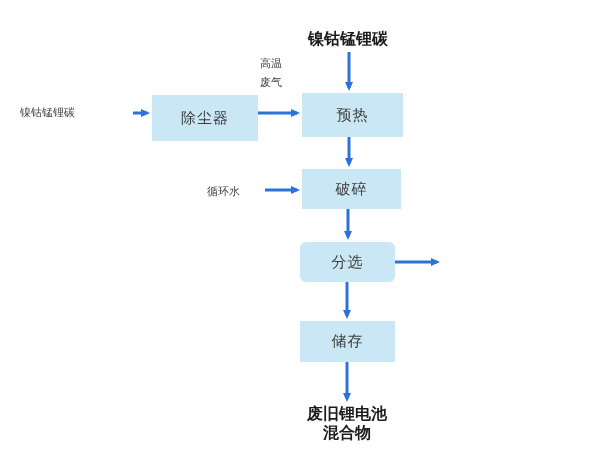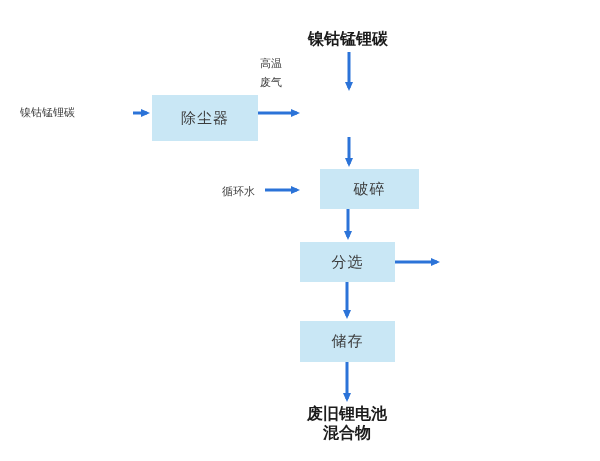--- a/index.html
+++ b/index.html
@@ -27,28 +27,28 @@
     position:absolute;
     font-size:11px;color:var(--text);
     white-space:pre-line;
     line-height:19px;
   }
   .lbl.bold{font-weight:bold;color:var(--bold-text);font-size:16px;line-height:19px;}
   .lbl.center{text-align:center;}
   
   #node-dust-remover{left:152px;top:87px;width:106px;height:46px;margin-top:8px;}
   #node-preheat{left:302px;top:93px;width:101px;height:44px;}
-  #node-crush{left:302px;top:169px;width:99px;height:40px;margin-left:18px;}
-  #node-sort{left:300px;top:242px;width:95px;height:40px;}
+  #node-crush{left:302px;top:169px;width:99px;height:40px;}
+  #node-sort{left:300px;top:242px;width:95px;height:40px;border-radius:6px;}
   #node-store{left:300px;top:321px;width:95px;height:41px;}
   
   #label-waste-battery{left:278px;top:29px;width:140px;}
   #label-hot-gas{left:260px;top:54px;}
   #label-cement-kiln{left:20px;top:103px;}
-  #label-circulating-water{left:222px;top:182px;}
+  #label-circulating-water{left:207px;top:182px;}
   #label-outputs{left:446px;top:256px;}
   #label-mixture{left:277px;top:404px;width:140px;}
 </style>
 </head>
 <body>
 
 <div class="canvas">
 
   <svg class="edges" viewBox="0 0 600 461" xmlns="http://www.w3.org/2000/svg">
     <defs>
@@ -69,17 +69,18 @@
 
   <div class="lbl bold center" id="label-waste-battery">镍钴锰锂碳</div>
   <div class="lbl" id="label-hot-gas">高温
 废气</div>
   <div class="lbl" id="label-cement-kiln">镍钴锰锂碳</div>
   <div class="lbl" id="label-circulating-water">循环水</div>
   <div class="lbl bold center" id="label-mixture">废旧锂电池
 混合物</div>
 
   <div class="box" id="node-dust-remover">除尘器</div>
+  <div class="box" id="node-preheat">预热</div>
   <div class="box" id="node-crush">破碎</div>
   <div class="box" id="node-sort">分选</div>
   <div class="box" id="node-store">储存</div>
 
 </div>
 
 </body></html>

